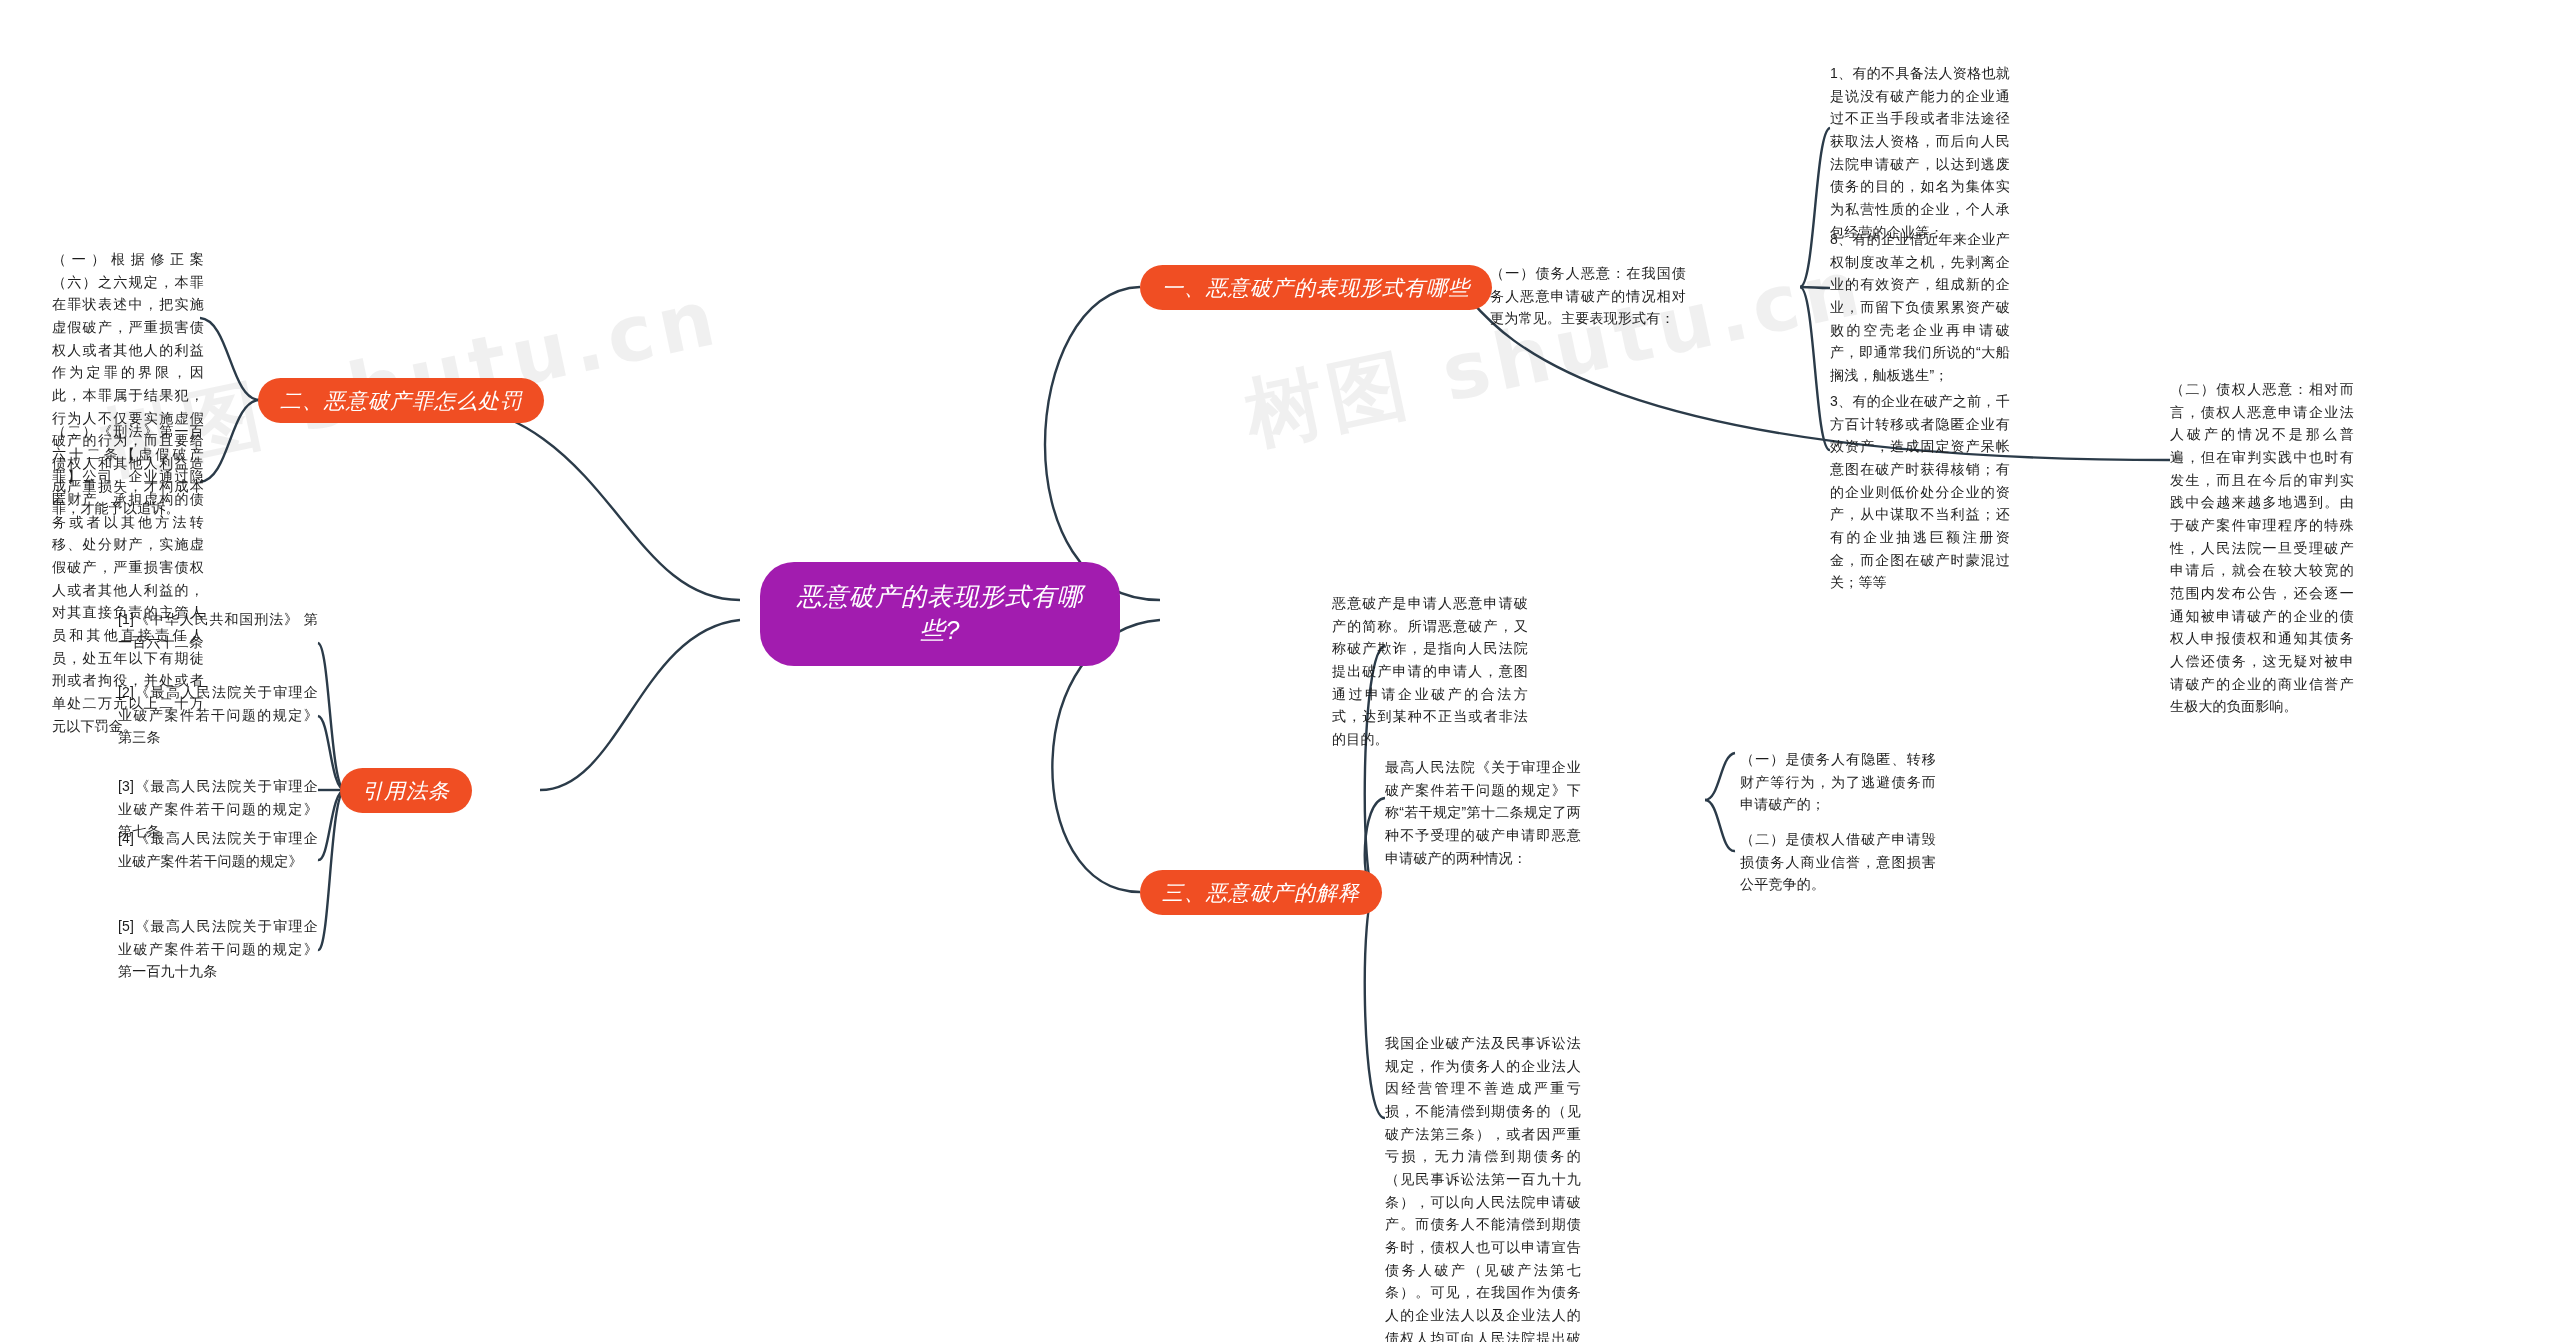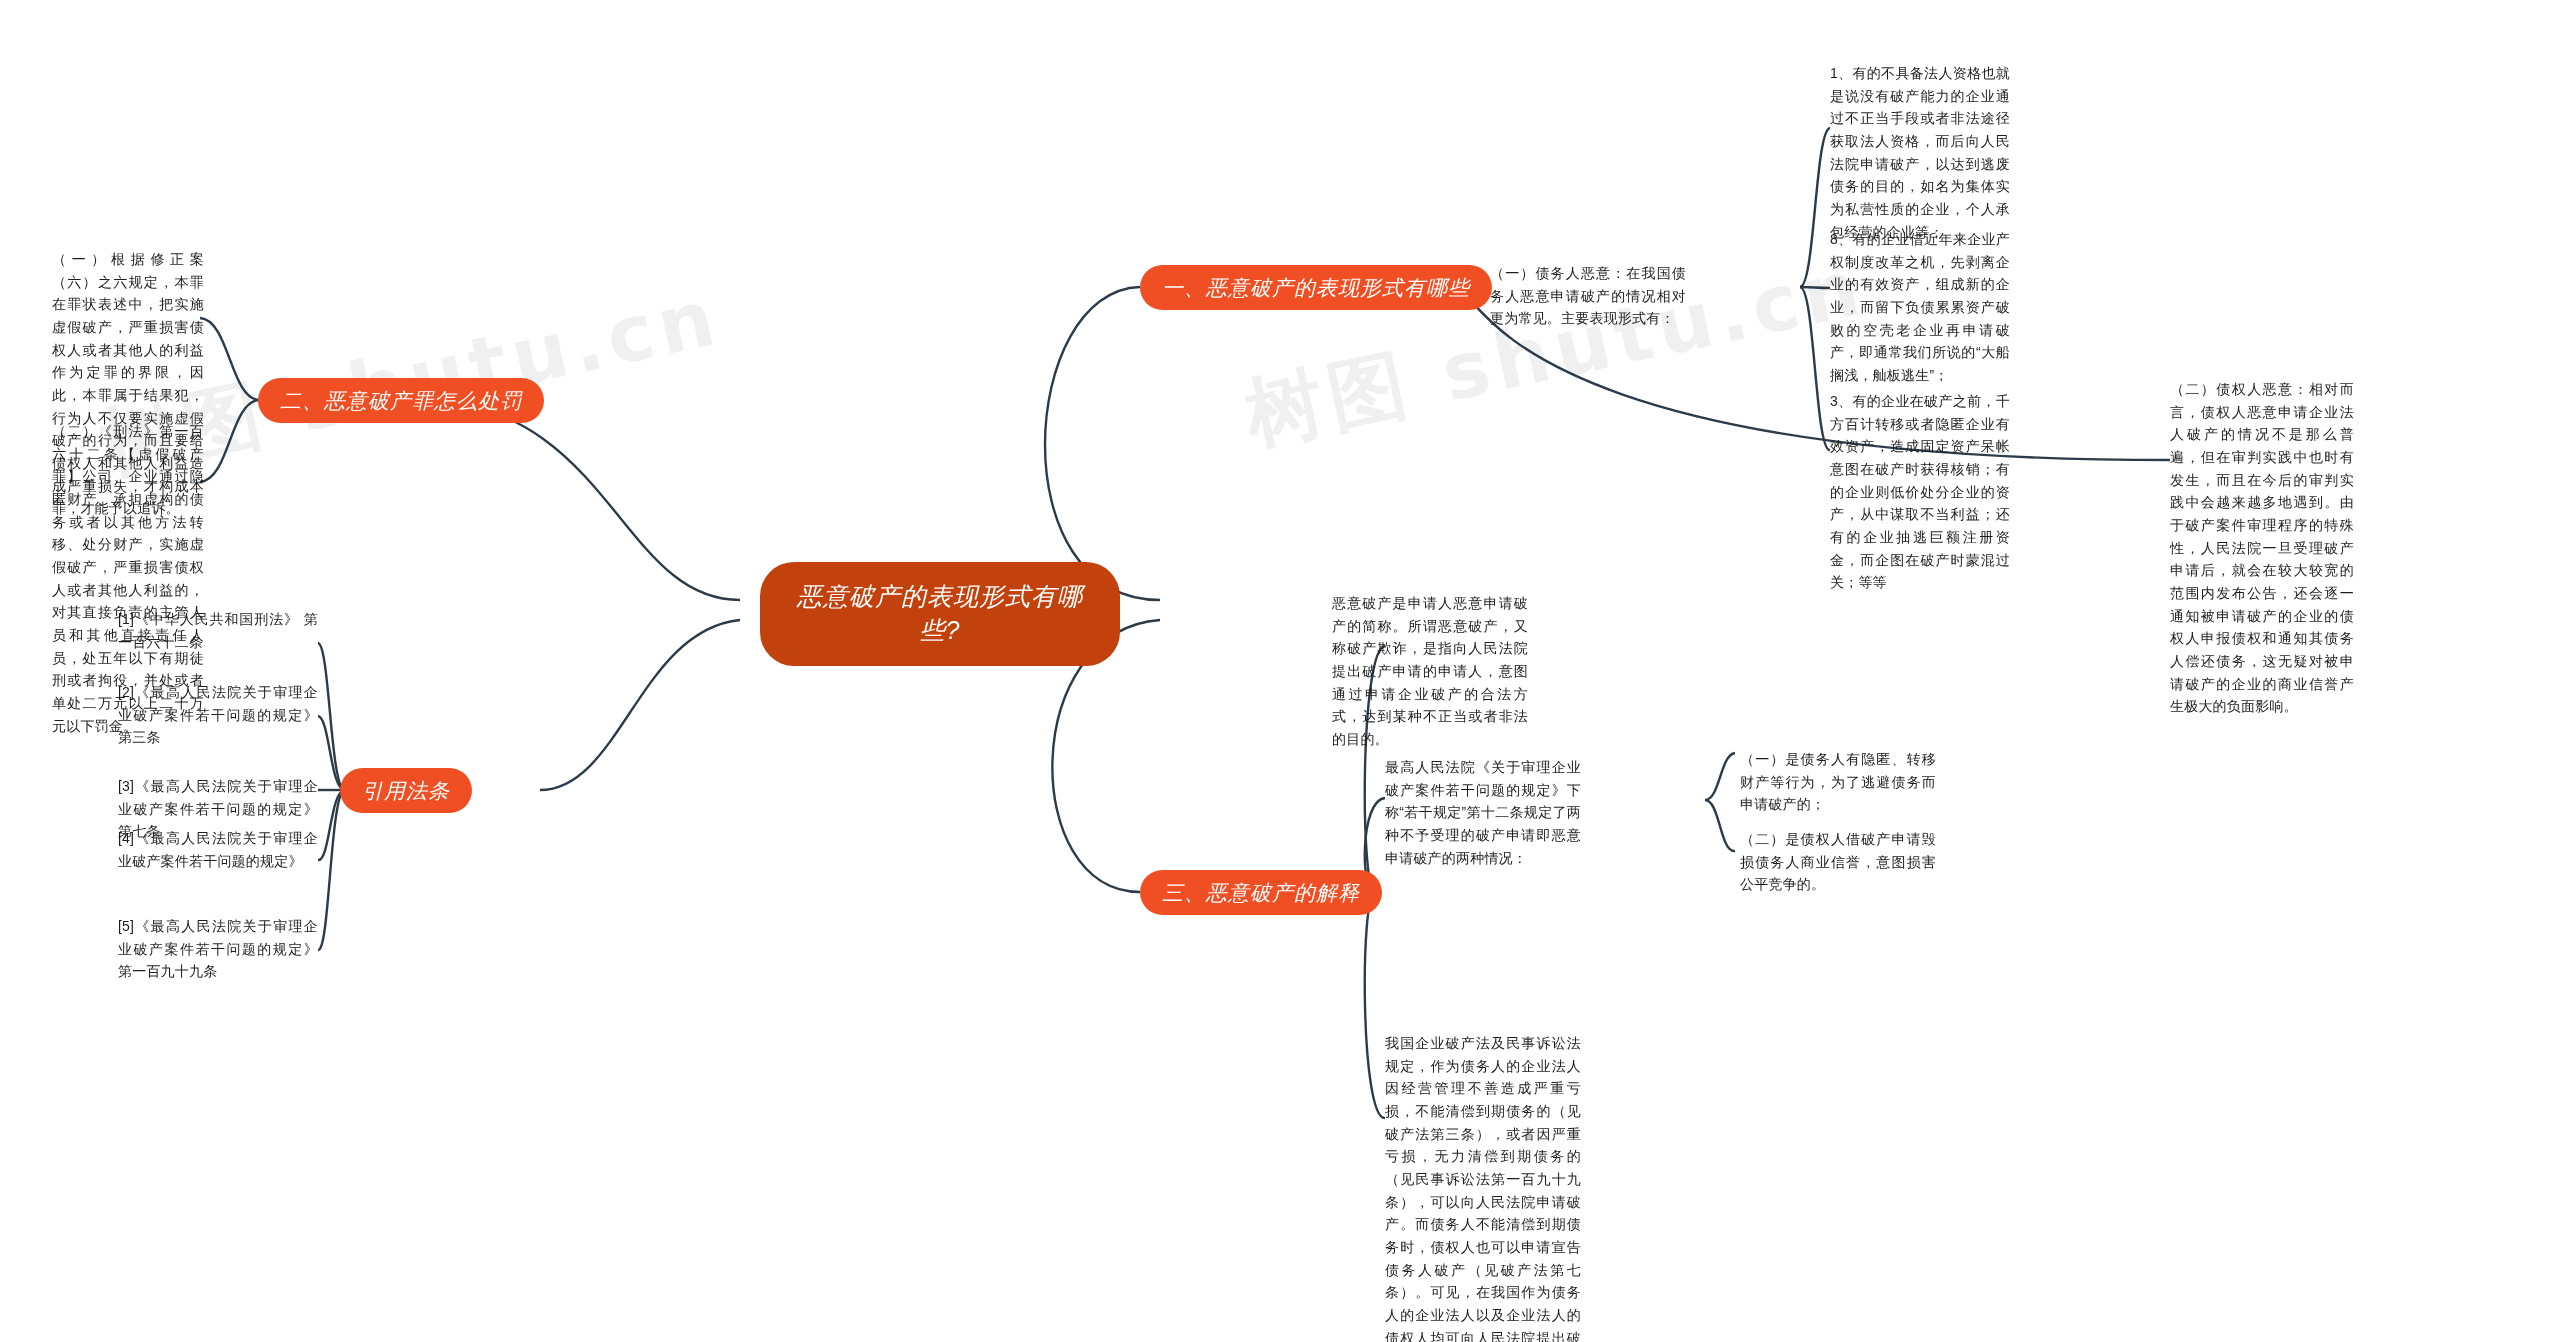--- a/index.html
+++ b/index.html
@@ -17,21 +17,21 @@
     font-size:78px;letter-spacing:6px;font-weight:700;
     transform:rotate(-12deg);white-space:nowrap;user-select:none;
     font-family:"DejaVu Sans",sans-serif;
   }
   .wm1{left:95px;top:330px;}
   .wm2{left:1240px;top:300px;}
 
   .node{position:absolute;font-style:italic;}
 
   .root{
-    background:#c2410c;color:#fff;border-radius:34px;
+    background:#a21caf;color:#fff;border-radius:34px;
     padding:18px 26px;width:360px;box-sizing:border-box;
     text-align:center;font-size:25px;line-height:1.35;
     letter-spacing:1px;
   }
 
   .pill{
     background:#f04e23;color:#fff;border-radius:26px;
     padding:9px 22px;box-sizing:border-box;text-align:center;
     font-size:21px;line-height:1.3;white-space:nowrap;letter-spacing:1px;
   }

